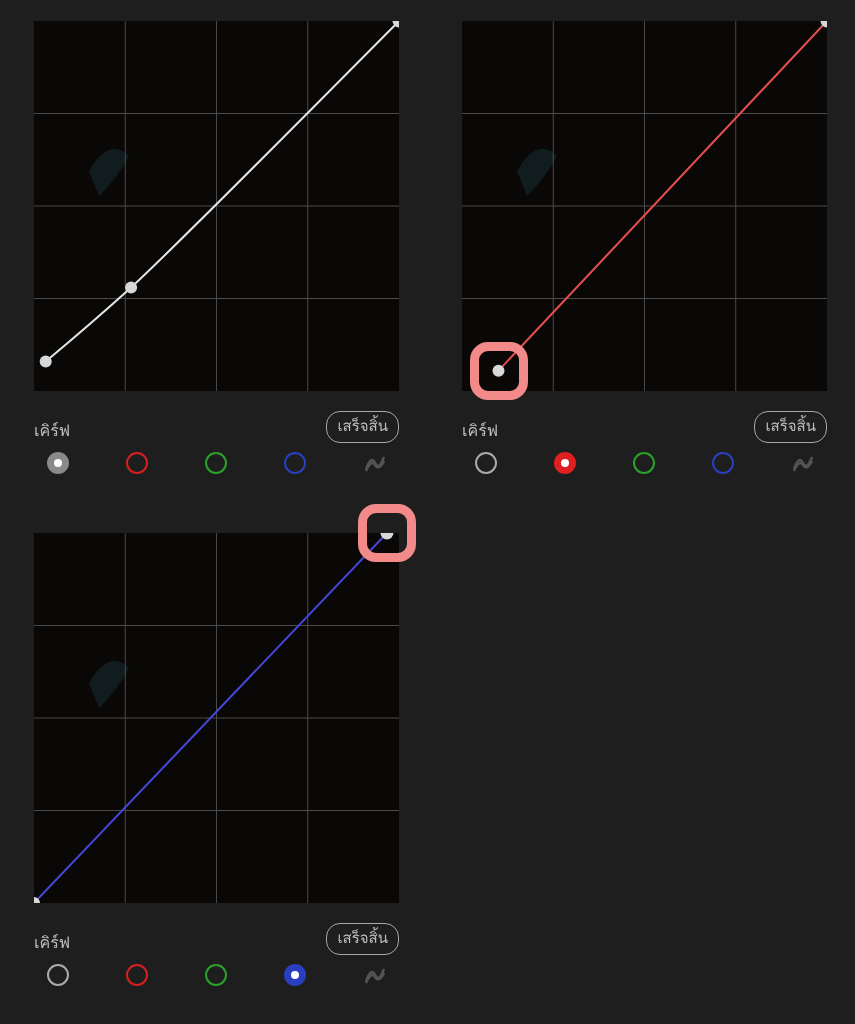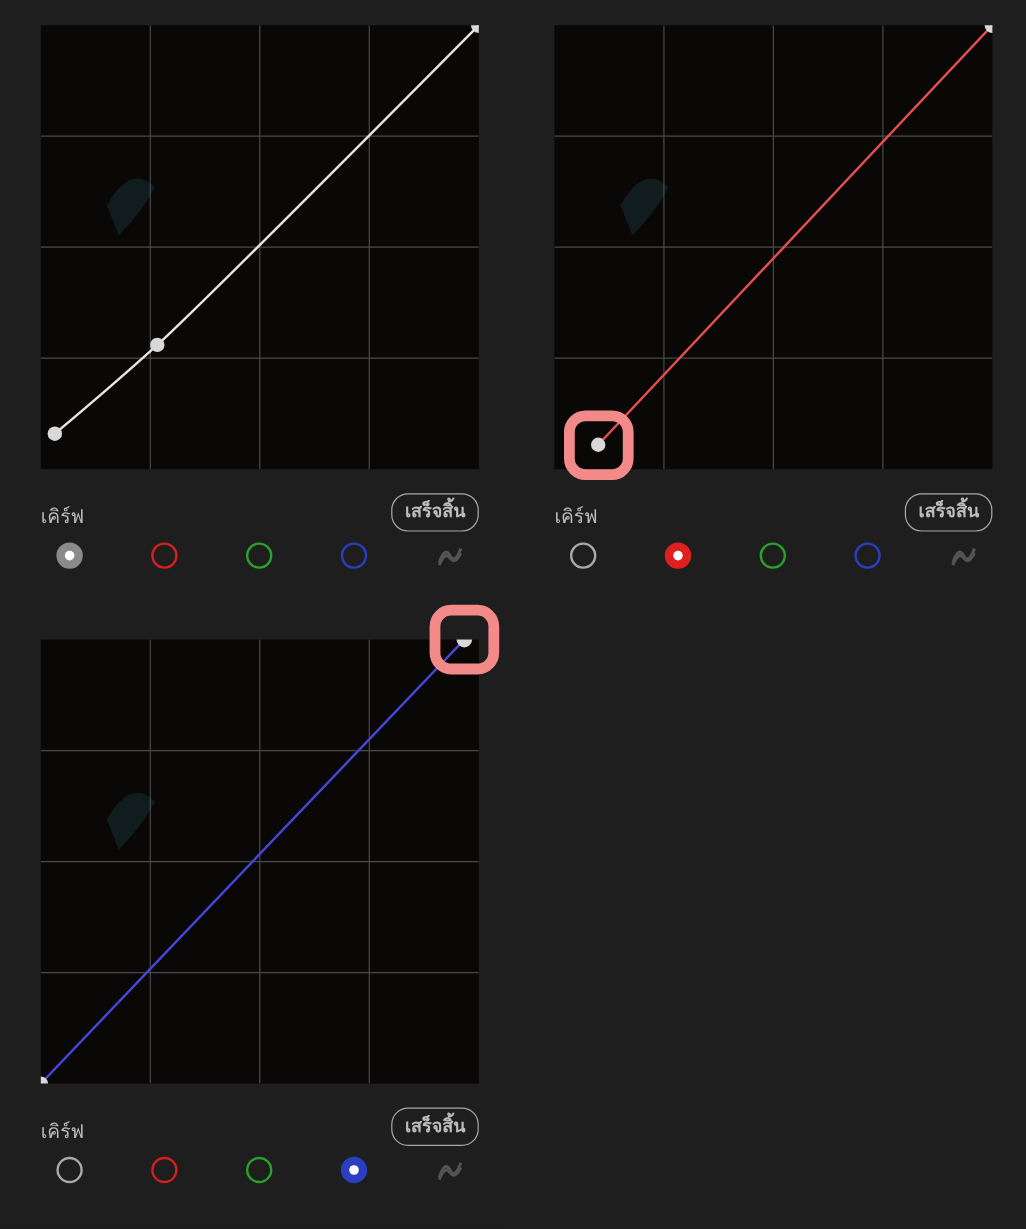--- a/index.html
+++ b/index.html
@@ -63,21 +63,20 @@
     color: #bdbdbd;
   }
   .pill-btn {
     border: 1.5px solid #a8a8a8;
     border-radius: 14px;
     padding: 2px 10px 4px 10px;
     font-size: 15px;
     color: #bdbdbd;
     background: transparent;
     cursor: pointer;
-    font-weight: bold;
   }
   .channel-row {
     position: absolute;
     left: 38px;
     top: 442px;
     width: 340px;
     display: flex;
     align-items: center;
     justify-content: space-between;
   }

